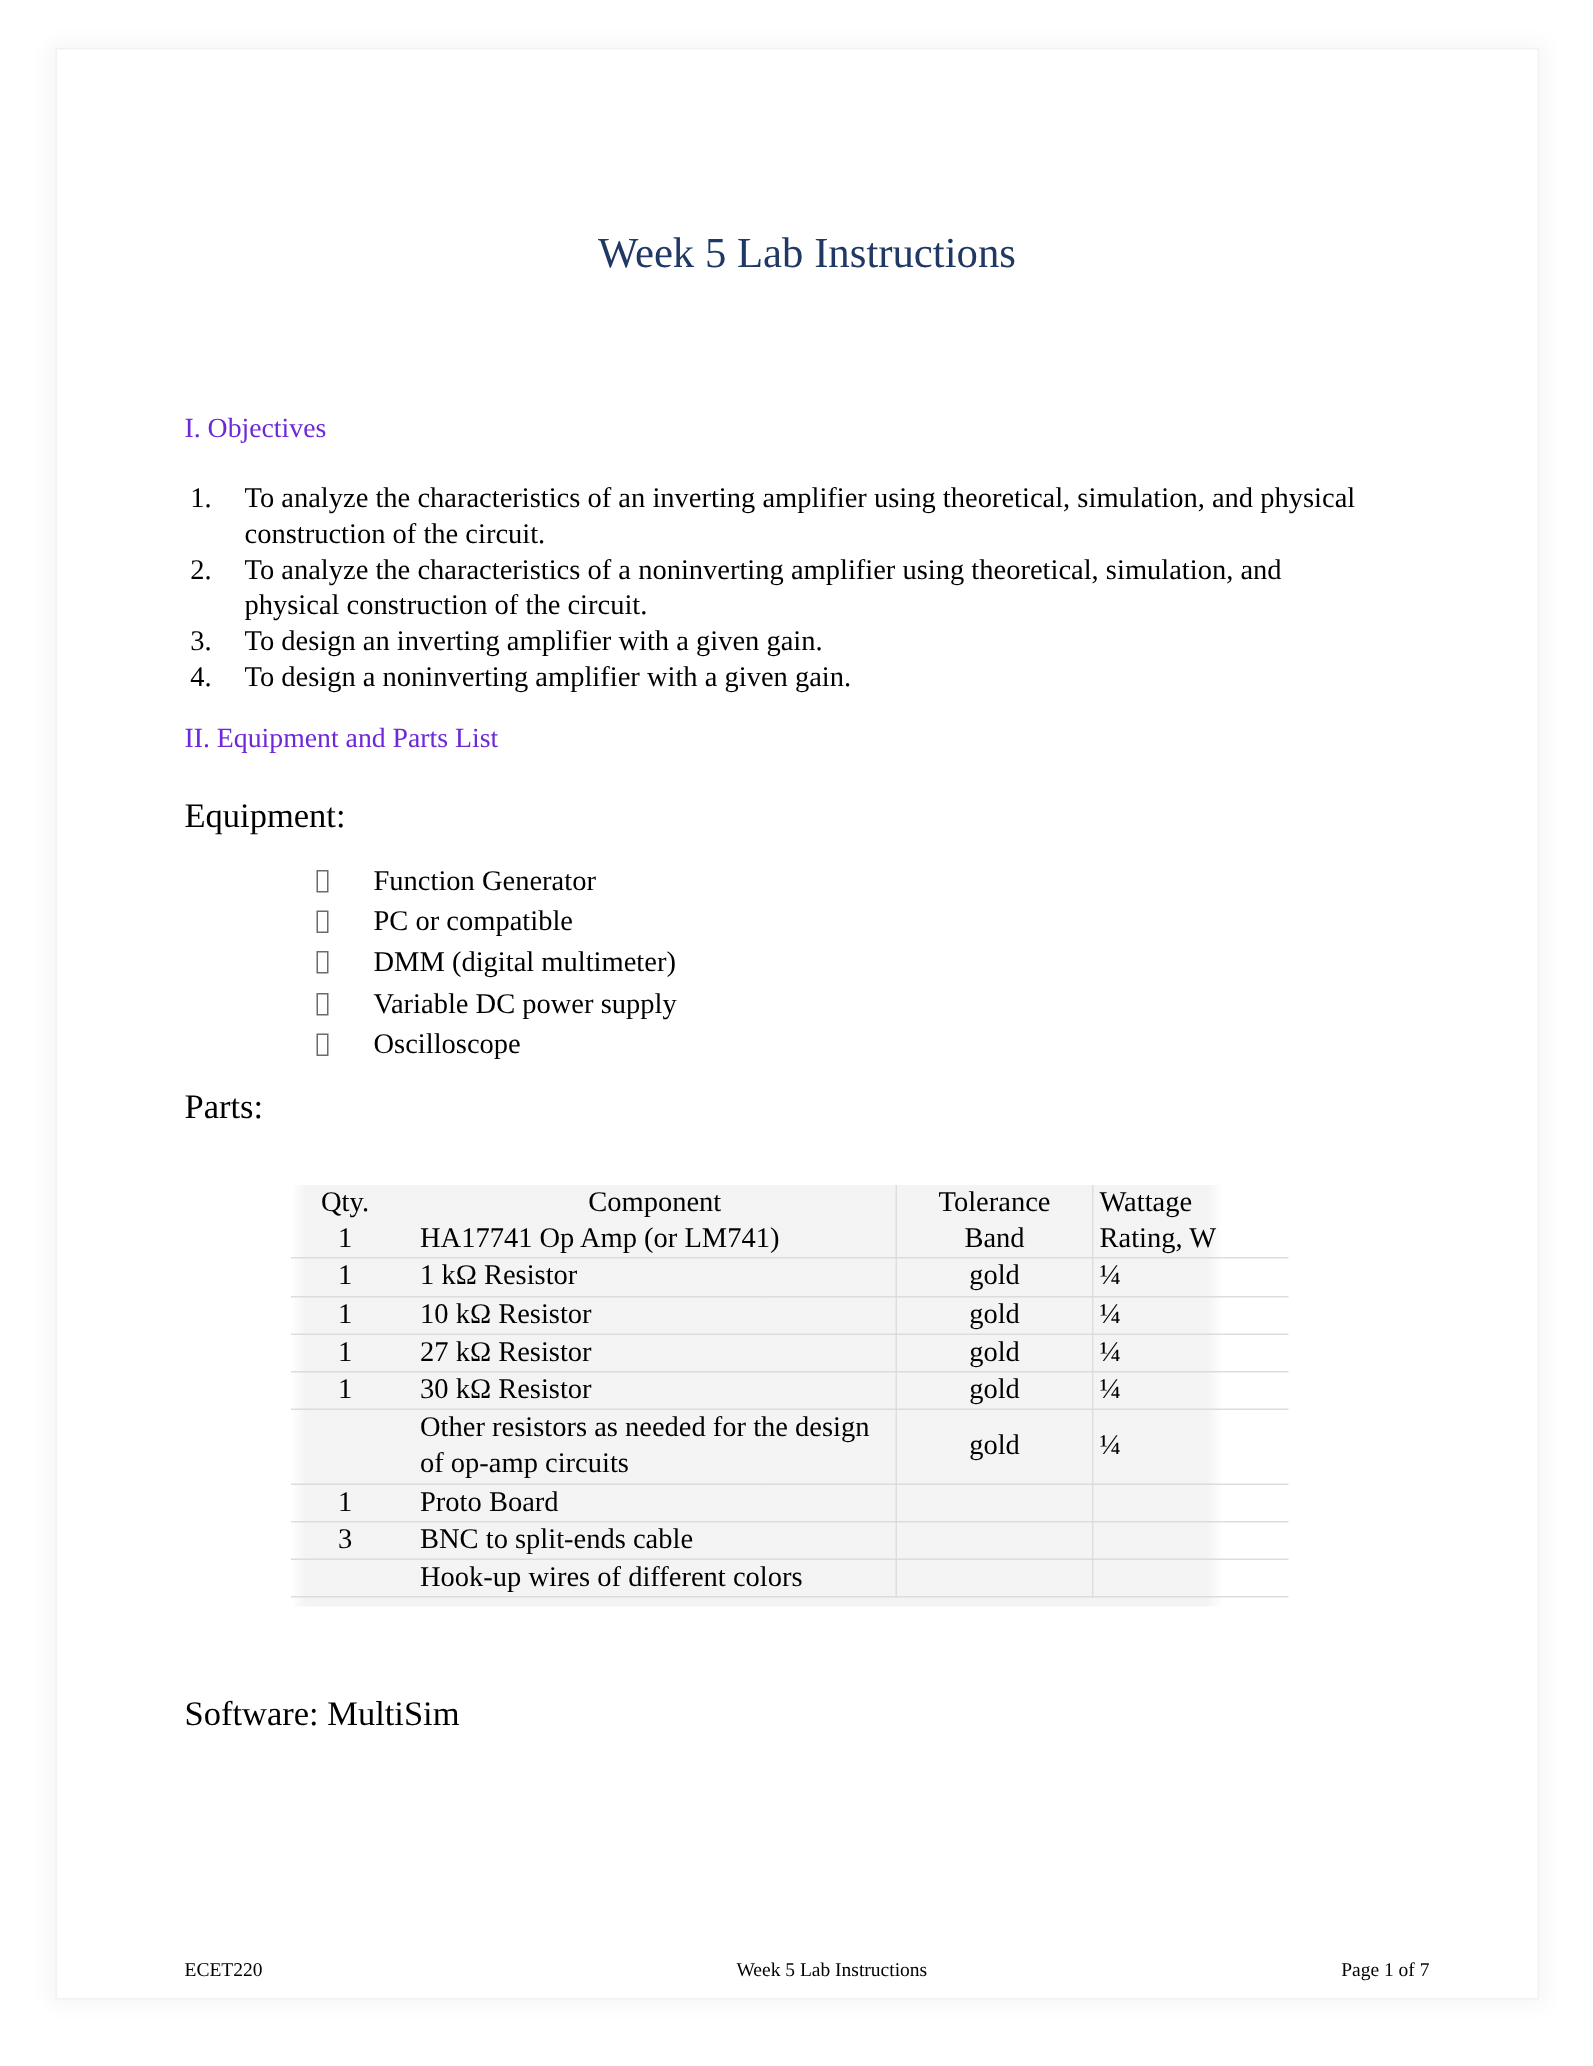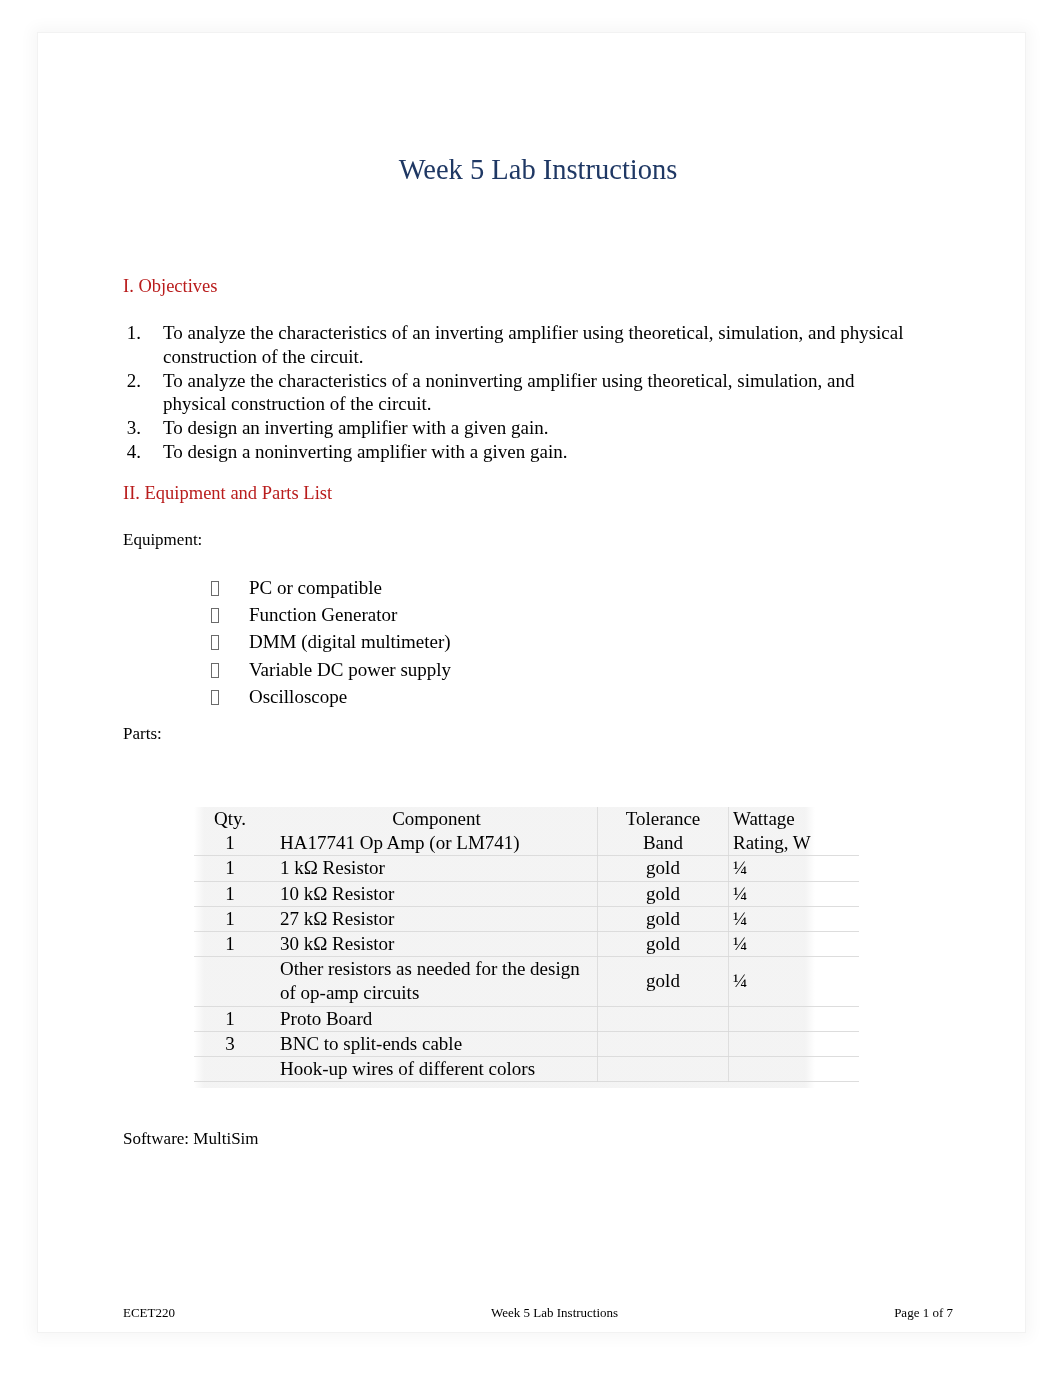--- a/index.html
+++ b/index.html
@@ -41,35 +41,35 @@
     font-size: 28.5px;
     line-height: 1.0;
     font-weight: normal;
     margin: 0;
   }
   #title-1 { position: absolute; left: 0; top: 123px; width: 100%; }
   #title-2 { position: absolute; left: 0; top: 169px; width: 100%; }
 
   
   .section-heading {
-    color: #b91c1c;
+    color: #6d28d9;
     font-size: 18.5px;
     line-height: 1.1;
     position: absolute;
     left: 0;
     white-space: nowrap;
   }
   #heading-objectives { top: 243px; }
   #heading-equipment  { top: 450px; }
 
   
   .body-text {
     position: absolute;
     left: 0;
-    font-size: 17px;
+    font-size: 23px;
     line-height: 1.2;
     color: #000;
     white-space: nowrap;
   }
   #label-equipment { top: 497px; }
   #label-parts     { top: 691px; }
   #label-software  { top: 1096px; }
 
   
   #objectives-list {
@@ -122,21 +122,21 @@
     border: 1.4px solid #6b6b6b;
     vertical-align: -2px;
     box-sizing: border-box;
   }
   .eq-label { white-space: nowrap; }
 
   
   #parts-table-wrap {
     position: absolute;
     left: 71px;
-    top: 774px;
+    top: 757px;
     width: 621px;
     background:
       linear-gradient(to right,
         rgba(243,243,243,0) 0px,
         rgba(243,243,243,0.95) 10px,
         rgba(243,243,243,0.95) 611px,
         rgba(243,243,243,0) 621px);
     padding-bottom: 6px;
   }
   table#parts-table {
@@ -207,25 +207,25 @@
       </li>
     </ol>
 
     <div class="section-heading" id="heading-equipment">II. Equipment and Parts List</div>
 
     <div class="body-text" id="label-equipment">Equipment:</div>
 
     <ul id="equipment-list" style="list-style:none;margin:0;padding:0;">
       <li class="eq-item">
         <span class="eq-bullet"><span class="tofu"></span></span>
+        <span class="eq-label">Function Generator</span>
+      </li>
+      <li class="eq-item">
+        <span class="eq-bullet"><span class="tofu"></span></span>
         <span class="eq-label">PC or compatible</span>
-      </li>
-      <li class="eq-item">
-        <span class="eq-bullet"><span class="tofu"></span></span>
-        <span class="eq-label">Function Generator</span>
       </li>
       <li class="eq-item">
         <span class="eq-bullet"><span class="tofu"></span></span>
         <span class="eq-label">DMM (digital multimeter)</span>
       </li>
       <li class="eq-item">
         <span class="eq-bullet"><span class="tofu"></span></span>
         <span class="eq-label">Variable DC power supply</span>
       </li>
       <li class="eq-item">

